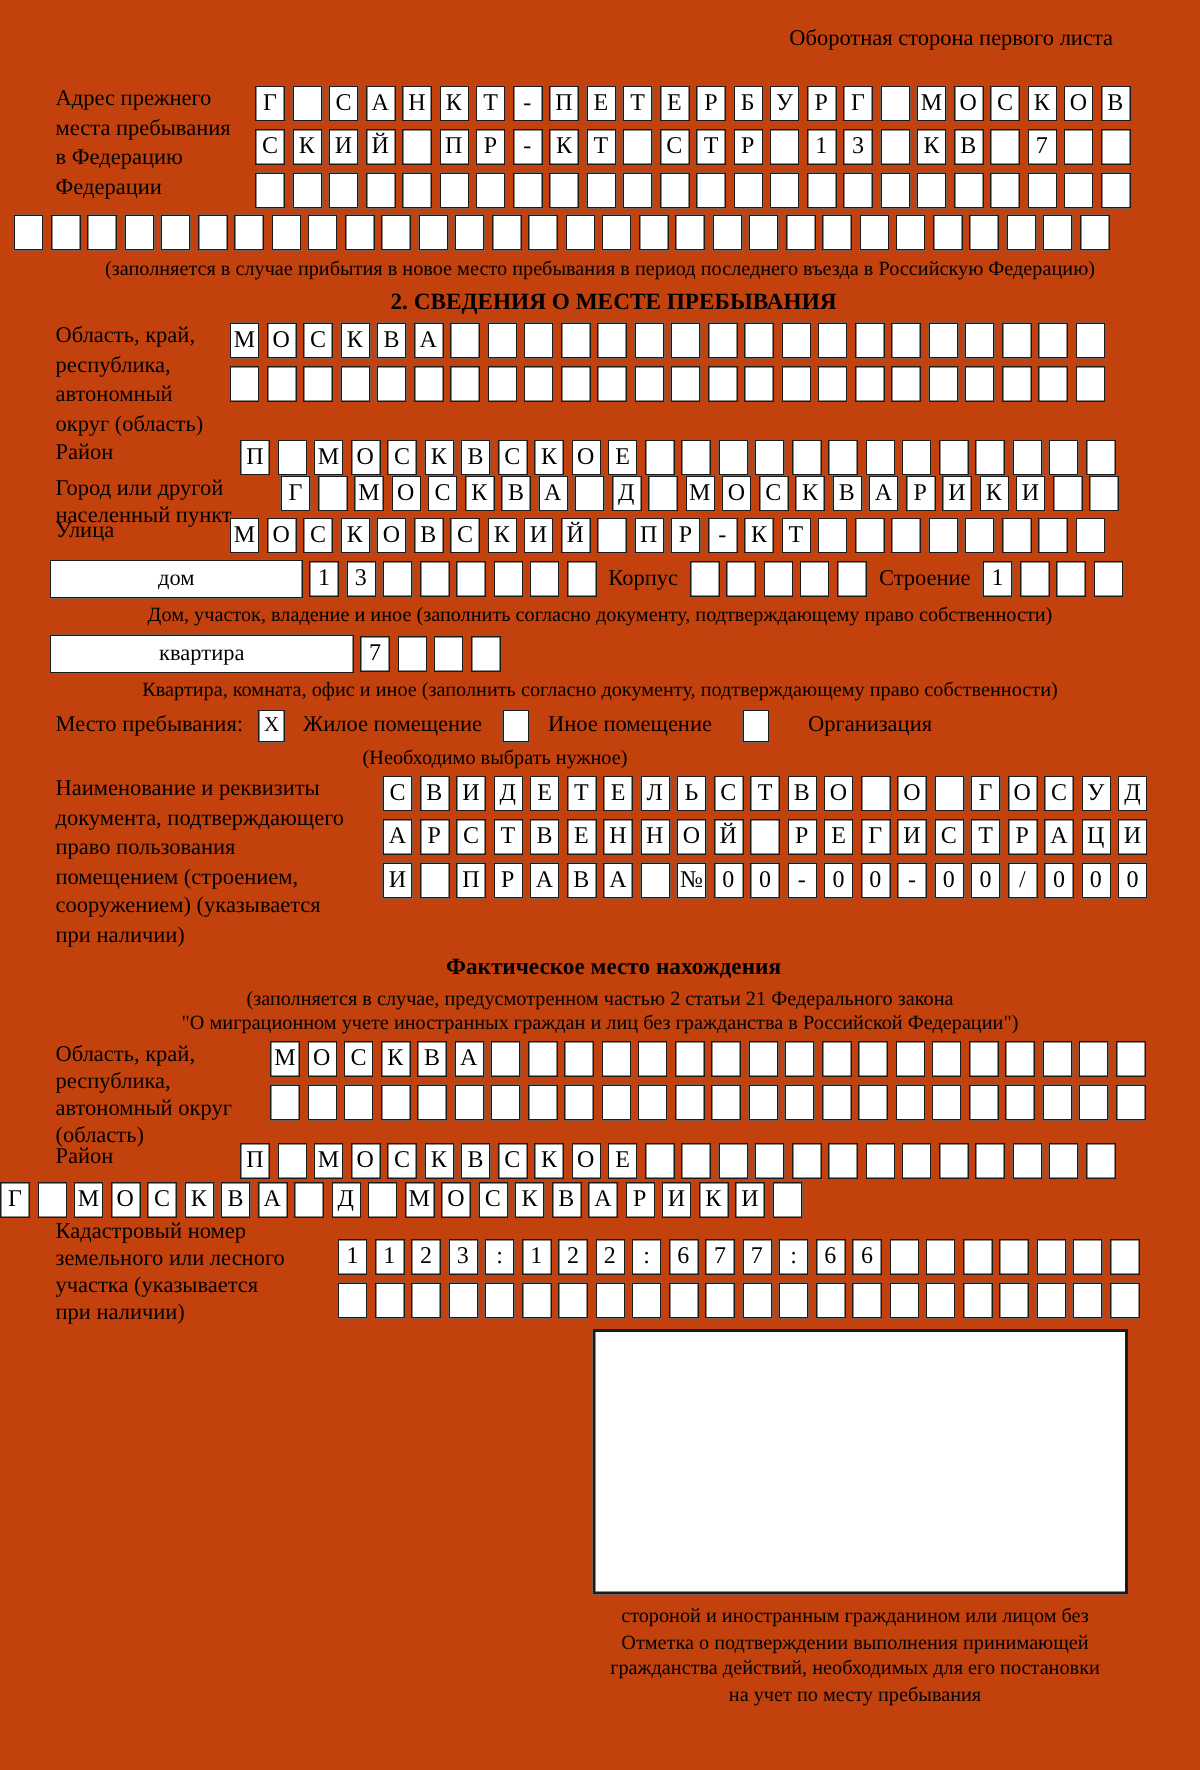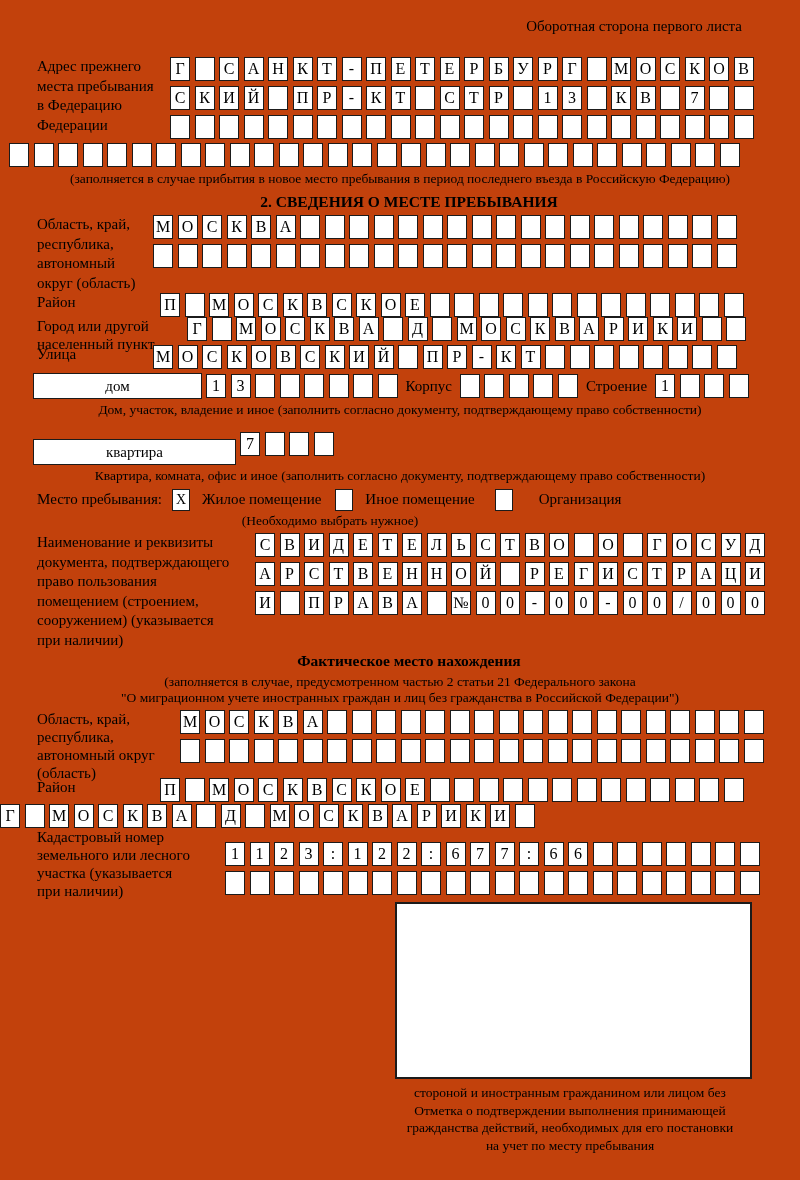--- a/index.html
+++ b/index.html
@@ -13,21 +13,21 @@
   .inline-lbl{font-size:15px;padding:0 8px;white-space:nowrap;}
   .cells{display:flex;gap:4.5px;}
   .cells-col{display:flex;flex-direction:column;gap:5px;}
   .cell{flex:0 0 20px;width:20px;height:24px;border:1.8px solid #1b1b1b;box-sizing:border-box;
         display:flex;align-items:center;justify-content:center;font-size:16px;line-height:1;background:#fff;}
   .note{font-size:13.5px;text-align:center;line-height:16px;}
   .sec-title{font-weight:bold;font-size:15.5px;text-align:center;padding-left:18px;}
   .wbox{border:1.8px solid #1b1b1b;height:26px;box-sizing:border-box;display:flex;
         align-items:center;justify-content:center;font-size:15px;background:#fff;}
   .wb-dom{width:169px;flex:0 0 169px;}
-  .wb-kv{width:203px;flex:0 0 203px;margin-top:16px;}
+  .wb-kv{width:203px;flex:0 0 203px;}
   .checkbox{width:18px;height:22px;border:1.8px solid #1b1b1b;box-sizing:border-box;
         display:inline-flex;align-items:center;justify-content:center;font-size:14px;background:#fff;}
   .stamp{margin-left:395px;margin-top:2px;width:357px;height:177px;border:2px solid #1b1b1b;box-sizing:border-box;background:#fff;}
   .stamp-cap{margin-left:370px;width:400px;font-size:13.5px;line-height:17.5px;text-align:center;}
   .center-note{width:660px;}
   
   .lw133{flex:0 0 133px;width:133px;}
   .lw116{flex:0 0 116px;width:116px;}
   .lw123{flex:0 0 123px;width:123px;}
   .lw150{flex:0 0 150px;width:150px;}

